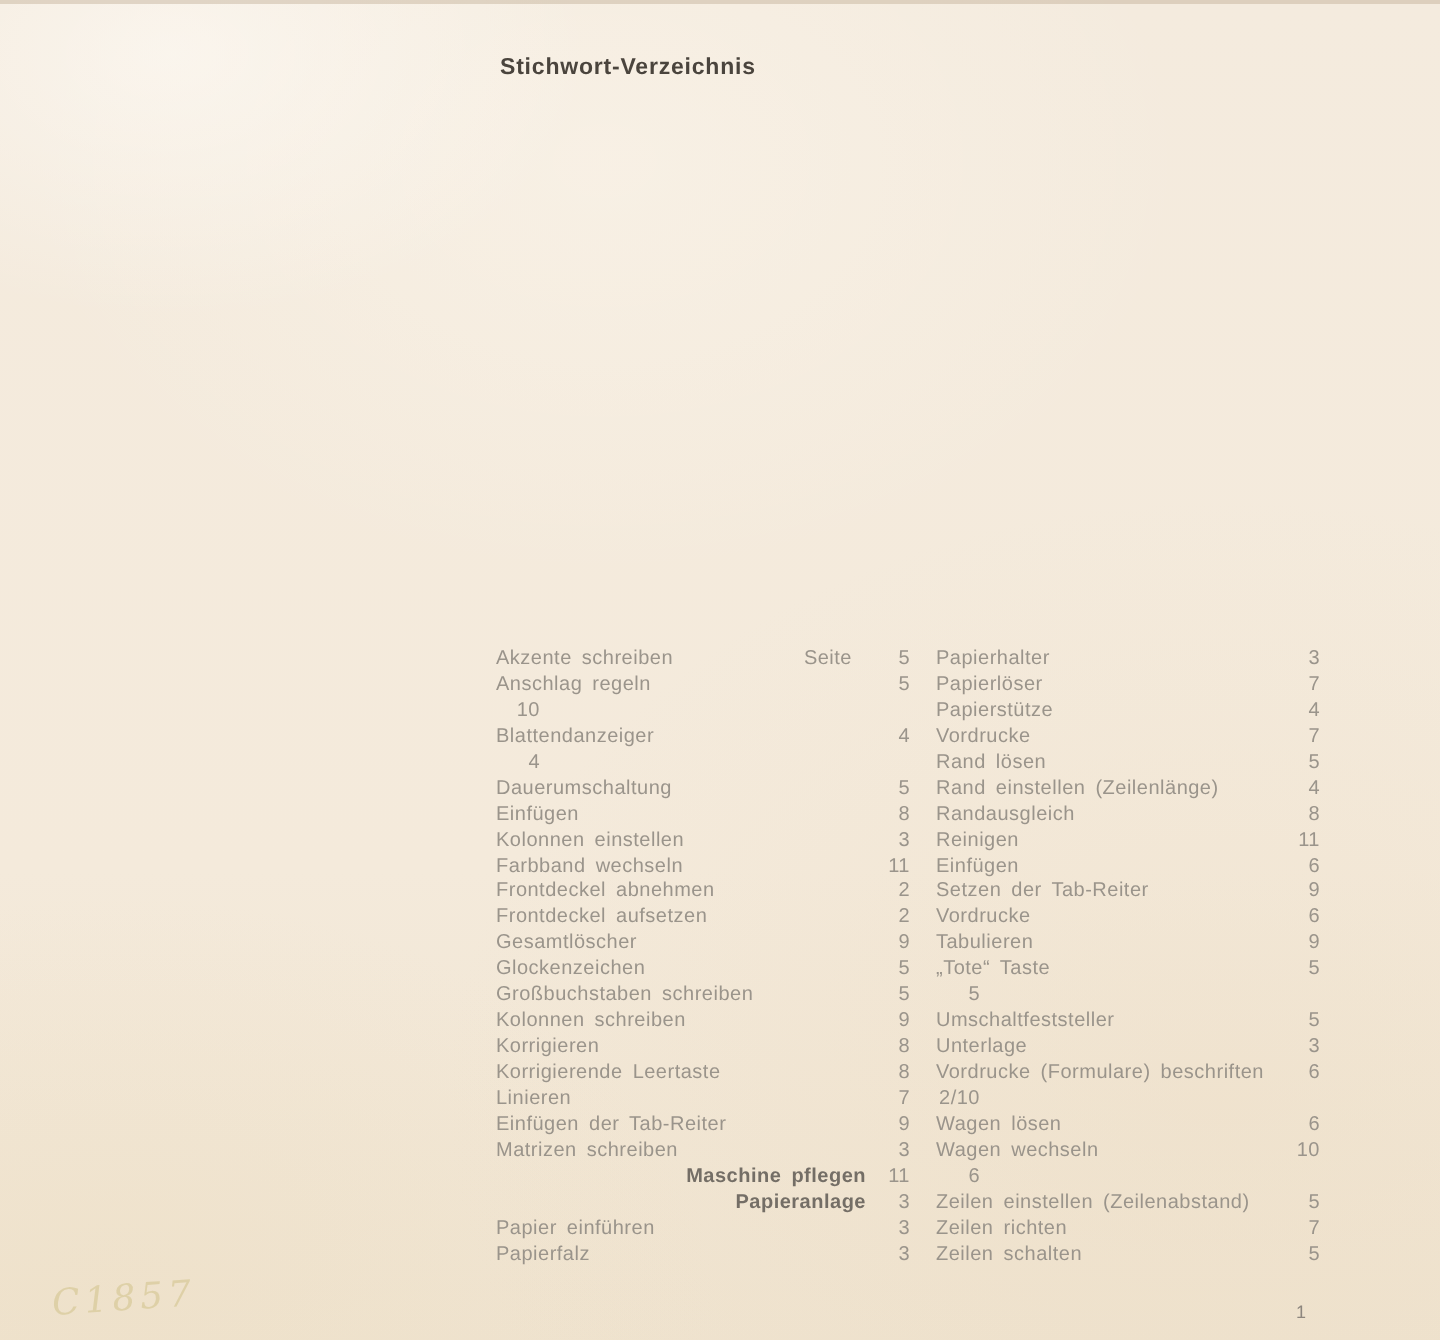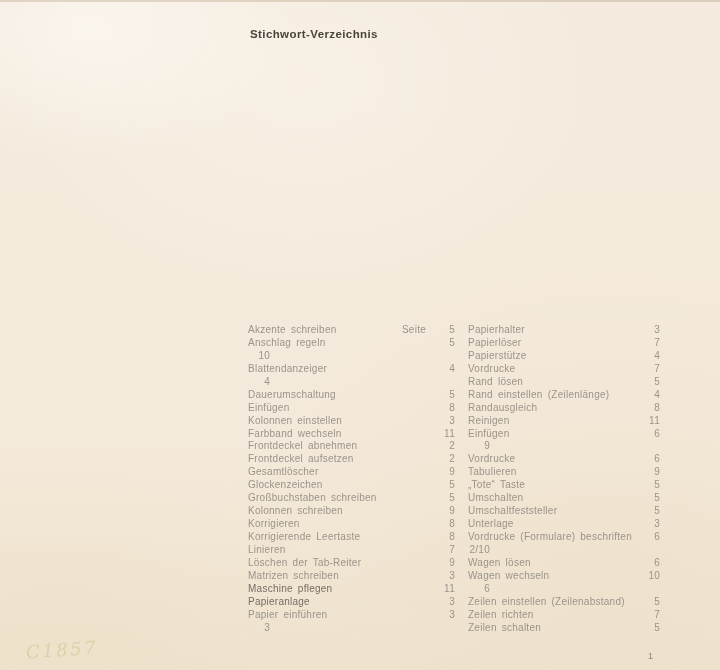--- a/index.html
+++ b/index.html
@@ -35,21 +35,21 @@
   .col-right{left:468px;width:192px;}
   .row{
     display:flex;align-items:baseline;
     height:12.95px;line-height:12.95px;
     font-size:10px;
     letter-spacing:0.25px;word-spacing:2px;
     white-space:nowrap;
     color:var(--text,#9a948b);
   }
   .lab{flex:1;overflow:visible;}
-  .lab.bold{font-weight:normal;color:var(--textBold,#746e66);}
+  .lab.bold{font-weight:bold;color:var(--textBold,#746e66);text-align:right;}
   .seite{margin-right:7px;}
   .num{text-align:right;min-width:22px;flex:none;}
   .pageno{
     position:absolute;left:648px;top:651px;
     font-size:9px;color:#8d867e;letter-spacing:0.3px;
   }
   .handwriting{
     position:absolute;left:26px;top:639px;
     font-family:"DejaVu Serif",serif;font-style:italic;
     font-size:18px;letter-spacing:2.5px;
@@ -129,40 +129,41 @@
       </div>
       <div class="row">
         <span class="lab">Korrigierende Leertaste</span>
         <span class="num">8</span>
       </div>
       <div class="row">
         <span class="lab">Linieren</span>
         <span class="num">7</span>
       </div>
       <div class="row">
-        <span class="lab">Löschen der Tab-Reiter</span>
+        <span class="lab">Einfügen der Tab-Reiter</span>
         <span class="num">9</span>
       </div>
       <div class="row">
         <span class="lab">Matrizen schreiben</span>
         <span class="num">3</span>
       </div>
       <div class="row">
         <span class="lab bold">Maschine pflegen</span>
         <span class="num">11</span>
       </div>
       <div class="row">
         <span class="lab bold">Papieranlage</span>
         <span class="num">3</span>
       </div>
       <div class="row">
         <span class="lab">Papier einführen</span>
         <span class="num">3</span>
       </div>
       <div class="row">
+        <span class="lab">Papierfalz</span>
         <span class="num">3</span>
       </div>
     </div>
   <div class="col col-right">
       <div class="row">
         <span class="lab">Papierhalter</span>
         <span class="num">3</span>
       </div>
       <div class="row">
         <span class="lab">Papierlöser</span>
@@ -190,36 +191,36 @@
       </div>
       <div class="row">
         <span class="lab">Reinigen</span>
         <span class="num">11</span>
       </div>
       <div class="row">
         <span class="lab">Einfügen</span>
         <span class="num">6</span>
       </div>
       <div class="row">
+        <span class="lab">Setzen der Tab-Reiter</span>
         <span class="num">9</span>
       </div>
       <div class="row">
         <span class="lab">Vordrucke</span>
         <span class="num">6</span>
       </div>
       <div class="row">
         <span class="lab">Tabulieren</span>
         <span class="num">9</span>
       </div>
       <div class="row">
         <span class="lab">„Tote“ Taste</span>
         <span class="num">5</span>
       </div>
       <div class="row">
-        <span class="lab">Umschalten</span>
         <span class="num">5</span>
       </div>
       <div class="row">
         <span class="lab">Umschaltfeststeller</span>
         <span class="num">5</span>
       </div>
       <div class="row">
         <span class="lab">Unterlage</span>
         <span class="num">3</span>
       </div>

